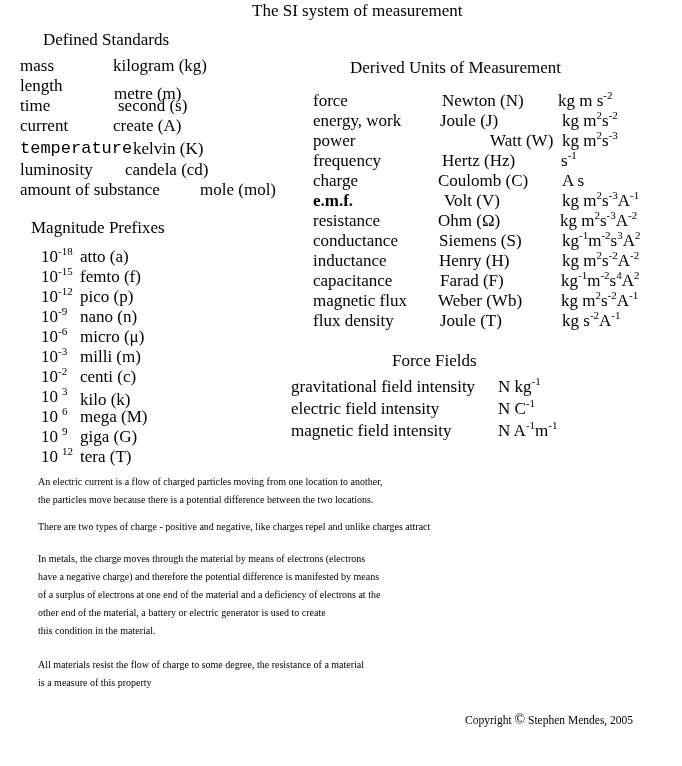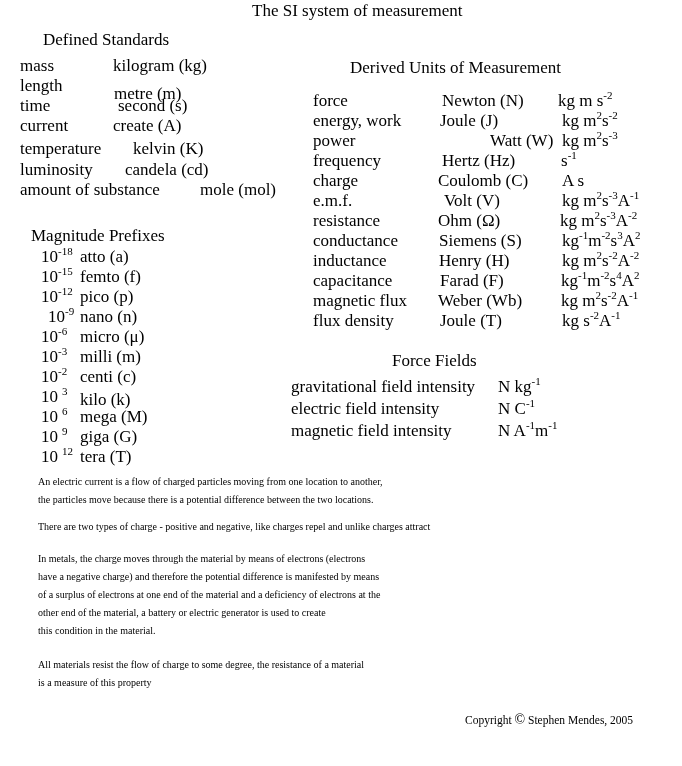--- a/index.html
+++ b/index.html
@@ -23,37 +23,37 @@
 <div class="abs h2" style="left:43px; top:30px;">Defined Standards</div>
 <div id="ds">
     <div class="abs big" style="left: 20px; top: 56px;">mass</div>
     <div class="abs big" style="left: 113px; top: 56px;">kilogram (kg)</div>
     <div class="abs big" style="left: 20px; top: 76px;">length</div>
     <div class="abs big" style="left: 114px; top: 76px; margin-top: 8px;">metre (m)</div>
     <div class="abs big" style="left: 20px; top: 96px;">time</div>
     <div class="abs big" style="left: 118px; top: 96px;">second (s)</div>
     <div class="abs big" style="left: 20px; top: 116px;">current</div>
     <div class="abs big" style="left: 113px; top: 116px;">create (A)</div>
-    <div class="abs big" style="left: 20px; top: 139px;">temperature</div>
+    <div class="abs big" style="left: 20px; top: 139px; font-family: Liberation Mono, monospace;">temperature</div>
     <div class="abs big" style="left: 133px; top: 139px;">kelvin (K)</div>
     <div class="abs big" style="left: 20px; top: 160px;">luminosity</div>
     <div class="abs big" style="left: 125px; top: 160px;">candela (cd)</div>
     <div class="abs big" style="left: 20px; top: 180px;">amount of substance</div>
     <div class="abs big" style="left: 200px; top: 180px;">mole (mol)</div>
   </div>
 
-<div class="abs h2" style="left:31px; top:226px;">Magnitude Prefixes</div>
+<div class="abs h2" style="left:31px; top:218px;">Magnitude Prefixes</div>
 <div id="mp">
     <div class="abs big" style="left: 41px; top: 247px;"><span>10</span><sup>-18</sup></div>
     <div class="abs big" style="left: 80px; top: 247px;">atto (a)</div>
     <div class="abs big" style="left: 41px; top: 267px;"><span>10</span><sup>-15</sup></div>
     <div class="abs big" style="left: 80px; top: 267px;">femto (f)</div>
     <div class="abs big" style="left: 41px; top: 287px;"><span>10</span><sup>-12</sup></div>
     <div class="abs big" style="left: 80px; top: 287px;">pico (p)</div>
-    <div class="abs big" style="left: 41px; top: 307px; margin-left: 7px;"><span>10</span><sup>-9</sup></div>
+    <div class="abs big" style="left: 41px; top: 307px;"><span>10</span><sup>-9</sup></div>
     <div class="abs big" style="left: 80px; top: 307px;">nano (n)</div>
     <div class="abs big" style="left: 41px; top: 327px;"><span>10</span><sup>-6</sup></div>
     <div class="abs big" style="left: 80px; top: 327px;">micro (μ)</div>
     <div class="abs big" style="left: 41px; top: 347px;"><span>10</span><sup>-3</sup></div>
     <div class="abs big" style="left: 80px; top: 347px;">milli (m)</div>
     <div class="abs big" style="left: 41px; top: 367px;"><span>10</span><sup>-2</sup></div>
     <div class="abs big" style="left: 80px; top: 367px;">centi (c)</div>
     <div class="abs big" style="left: 41px; top: 387px;"><span>10</span><sup style="padding-left: 4px;">3</sup></div>
     <div class="abs big" style="left: 80px; top: 390px;">kilo (k)</div>
     <div class="abs big" style="left: 41px; top: 407px;"><span>10</span><sup style="padding-left: 4px;">6</sup></div>
@@ -74,21 +74,21 @@
     <div class="abs big" style="left: 562px; top: 111px;"><span>kg m</span><sup>2</sup><span>s</span><sup>-2</sup></div>
     <div class="abs big" style="left: 313px; top: 131px;">power</div>
     <div class="abs big" style="left: 442px; top: 131px; margin-left: 48px;">Watt (W)</div>
     <div class="abs big" style="left: 562px; top: 131px;"><span>kg m</span><sup>2</sup><span>s</span><sup>-3</sup></div>
     <div class="abs big" style="left: 313px; top: 151px;">frequency</div>
     <div class="abs big" style="left: 442px; top: 151px;">Hertz (Hz)</div>
     <div class="abs big" style="left: 561px; top: 151px;"><span>s</span><sup>-1</sup></div>
     <div class="abs big" style="left: 313px; top: 171px;">charge</div>
     <div class="abs big" style="left: 438px; top: 171px;">Coulomb (C)</div>
     <div class="abs big" style="left: 562px; top: 171px;"><span>A s</span></div>
-    <div class="abs big" style="left: 313px; top: 191px;">e.m.f.</div>
+    <div class="abs big" style="left: 313px; top: 191px; font-weight: bold;">e.m.f.</div>
     <div class="abs big" style="left: 437px; top: 191px; margin-left: 7px;">Volt (V)</div>
     <div class="abs big" style="left: 562px; top: 191px;"><span>kg m</span><sup>2</sup><span>s</span><sup>-3</sup><span>A</span><sup>-1</sup></div>
     <div class="abs big" style="left: 313px; top: 211px;">resistance</div>
     <div class="abs big" style="left: 438px; top: 211px;">Ohm (Ω)</div>
     <div class="abs big" style="left: 560px; top: 211px;"><span>kg m</span><sup>2</sup><span>s</span><sup>-3</sup><span>A</span><sup>-2</sup></div>
     <div class="abs big" style="left: 313px; top: 231px;">conductance</div>
     <div class="abs big" style="left: 439px; top: 231px;">Siemens (S)</div>
     <div class="abs big" style="left: 562px; top: 231px;"><span>kg</span><sup>-1</sup><span>m</span><sup>-2</sup><span>s</span><sup>3</sup><span>A</span><sup>2</sup></div>
     <div class="abs big" style="left: 313px; top: 251px;">inductance</div>
     <div class="abs big" style="left: 439px; top: 251px;">Henry (H)</div>

